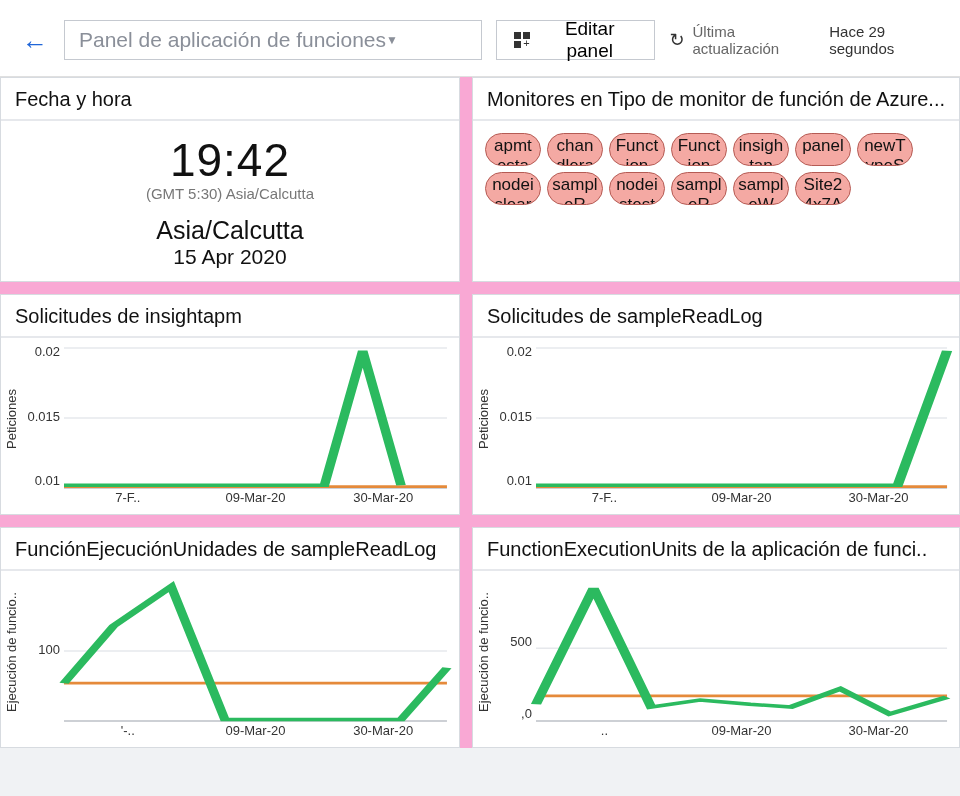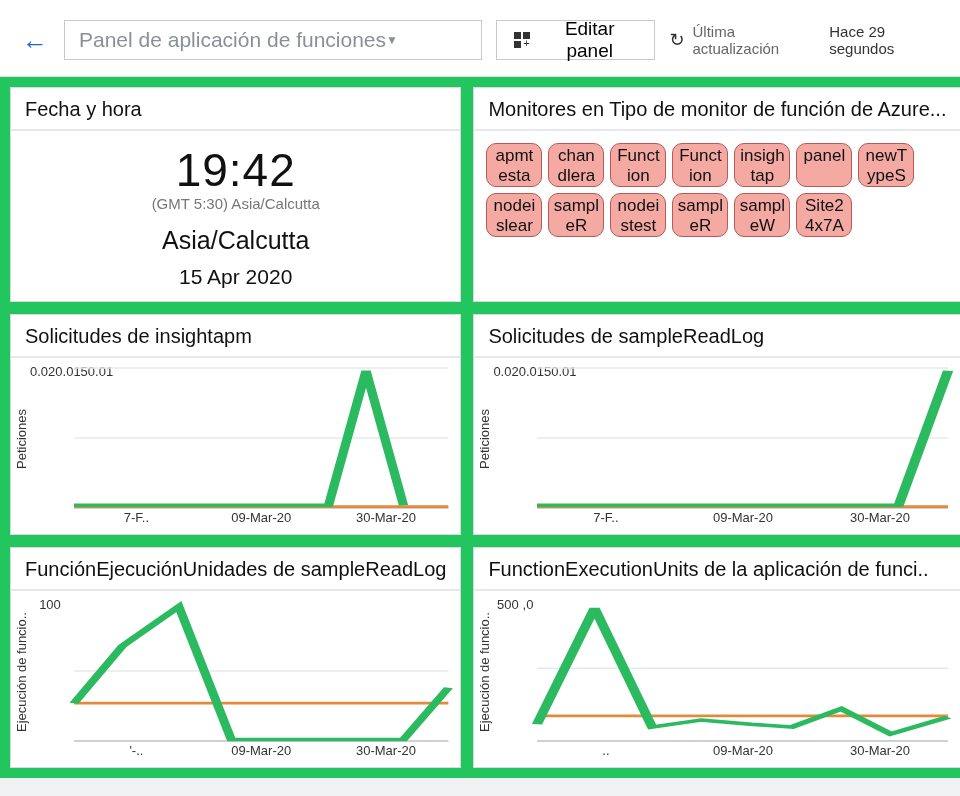--- a/index.html
+++ b/index.html
@@ -7,35 +7,35 @@
   .topbar { display: flex; align-items: center; padding: 20px 10px 16px 20px; gap: 14px; background: #fff; border-bottom: 1px solid #e0e0e0; }
   .back-arrow { color: #2066d8; font-size: 26px; font-weight: 300; cursor: pointer; padding: 0 2px; }
   .dropdown { flex: 0 0 418px; display: flex; align-items: center; justify-content: flex-start; border: 1px solid #c5c9d0; height: 40px; padding: 0 14px; background: #fff; cursor: pointer; }
   .dropdown-label { color: #8a8f99; font-size: 21px; }
   .dropdown-caret { color: #8a8f99; font-size: 12px; }
   .edit-panel { display: flex; align-items: center; gap: 10px; border: 1px solid #c5c9d0; height: 40px; padding: 0 16px; background: #fff; cursor: pointer; font-size: 19px; }
   .edit-icon { display: inline-flex; }
   .refresh { display: flex; align-items: center; gap: 8px; margin-left: auto; font-size: 15px; color: #666; cursor: pointer; }
   .refresh-icon { font-size: 18px; color: #333; }
   .refresh-time { font-weight: 400; color: #333; }
-  .grid { display: grid; grid-template-columns: 1fr 1fr; gap: 12px; padding: 10px; background: #22c55e; }
+  .grid { display: grid; grid-template-columns: 1fr 1fr; gap: 12px; background: #f9a8d4; }
   .card { background: #fff; border: 1px solid #d7dbe0; }
   .card-title { font-size: 20px; font-weight: 400; padding: 10px 14px 8px; border-bottom: 2px solid #e6e8ec; white-space: nowrap; overflow: hidden; text-overflow: ellipsis; }
   .card-body { padding: 10px 12px 12px; }
   .dt-card .card-body { text-align: center; padding-top: 12px; }
   .dt-time { font-size: 46px; font-weight: 400; letter-spacing: 1px; }
   .dt-tz { font-size: 15px; color: #777; margin-top: -2px; text-align: center; }
   .dt-loc { font-size: 25px; margin-top: 14px; }
-  .dt-date { font-size: 21px; margin-top: 10px; }
+  .dt-date { font-size: 21px; }
   .monitors-wrap { display: flex; flex-wrap: wrap; gap: 6px; padding: 12px; }
-  .monitor-badge { background: #f4a9a3; border: 1px solid #b55b54; border-radius: 10px; width: 56px; height: 44px; font-size: 17px; line-height: 20px; padding: 2px 4px; text-align: center; overflow: hidden; word-break: break-all; cursor: pointer; }
+  .monitor-badge { background: #f4a9a3; border: 1px solid #b55b54; border-radius: 17px; width: 56px; height: 33px; font-size: 17px; line-height: 20px; padding: 2px 4px; text-align: center; overflow: hidden; word-break: break-all; cursor: pointer; }
   .chart-card .card-body { display: flex; padding: 6px 8px 4px 2px; height: 176px; }
   .ylabel { writing-mode: vertical-rl; transform: rotate(180deg); font-size: 13px; color: #333; text-align: center; padding: 0 1px; white-space: nowrap; overflow: hidden; text-overflow: ellipsis; max-height: 150px; }
   .chart-area { flex: 1; position: relative; }
-  .yticks { position: absolute; left: 0; top: 0; bottom: 22px; width: 44px; display: flex; justify-content: space-between; font-size: 13px; color: #333; text-align: right; padding-right: 4px; }
+  .yticks { position: absolute; left: 0; top: 0; bottom: 22px; width: 44px; display: flex; flex-direction: column; justify-content: space-between; font-size: 13px; color: #333; text-align: right; padding-right: 4px; }
   .plot { position: absolute; left: 44px; right: 4px; top: 4px; bottom: 22px; }
   .xaxis { position: absolute; left: 44px; right: 4px; bottom: 0; height: 20px; display: flex; font-size: 13px; color: #333; }
   .xaxis span:first-child { width: 12%; }
   .xaxis span { flex: 1; text-align: center; }
   svg.spark { width: 100%; height: 100%; overflow: visible; }
   .grid-line { stroke: #e6e8ec; stroke-width: 1; }
   .base-line { stroke: #e58a3a; stroke-width: 2; }
   .data-line { stroke: #2bba5f; stroke-width: 2.5; fill: none; }
   .axis-line { stroke: #bcc0c7; stroke-width: 1; }
 </style>

